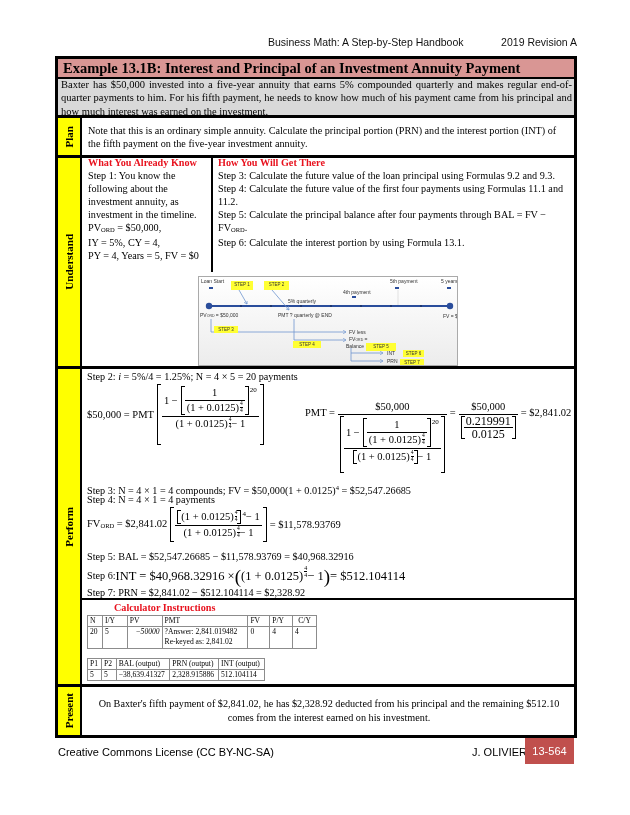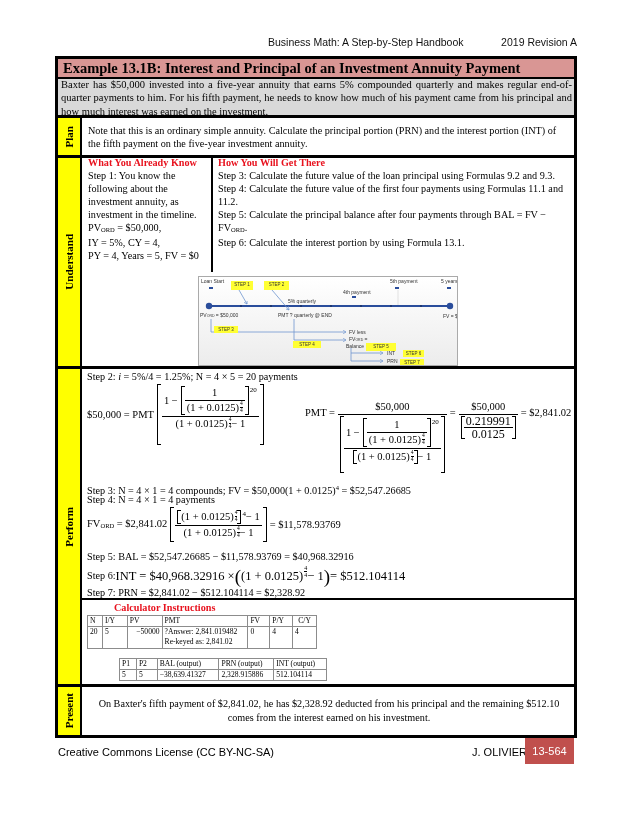--- a/index.html
+++ b/index.html
@@ -307,33 +307,33 @@
     <td style="width:25px;">I/Y</td>
     <td style="width:35px;">PV</td>
     <td style="width:86px;">PMT</td>
     <td style="width:22px;">FV</td>
     <td style="width:23px;">P/Y</td>
     <td style="width:24px;text-align:center;">C/Y</td>
   </tr>
   <tr>
     <td>20</td>
     <td>5</td>
-    <td style="text-align:right;">−50000</td>
+    <td style="text-align:right;font-style:italic;">−50000</td>
     <td style="height:22px;">
           <div>?Answer: 2,841.019482</div>
           <div>Re-keyed as: 2,841.02</div>
         </td>
     <td>0</td>
     <td>4</td>
     <td>4</td>
   </tr>
 </tbody>
   </table>
 
-<table class="calc" style="left:87px;top:658px;width:208px;margin-left:32px;">
+<table class="calc" style="left:87px;top:658px;width:178px;">
   <tbody>
       <tr>
     <td style="width:17px;">P1</td>
     <td style="width:21px;">P2</td>
     <td style="width:62px;">BAL (output)</td>
     <td style="width:55px;">PRN (output)</td>
     <td style="width:53px;">INT (output)</td>
   </tr>
   <tr>
     <td>5</td>

